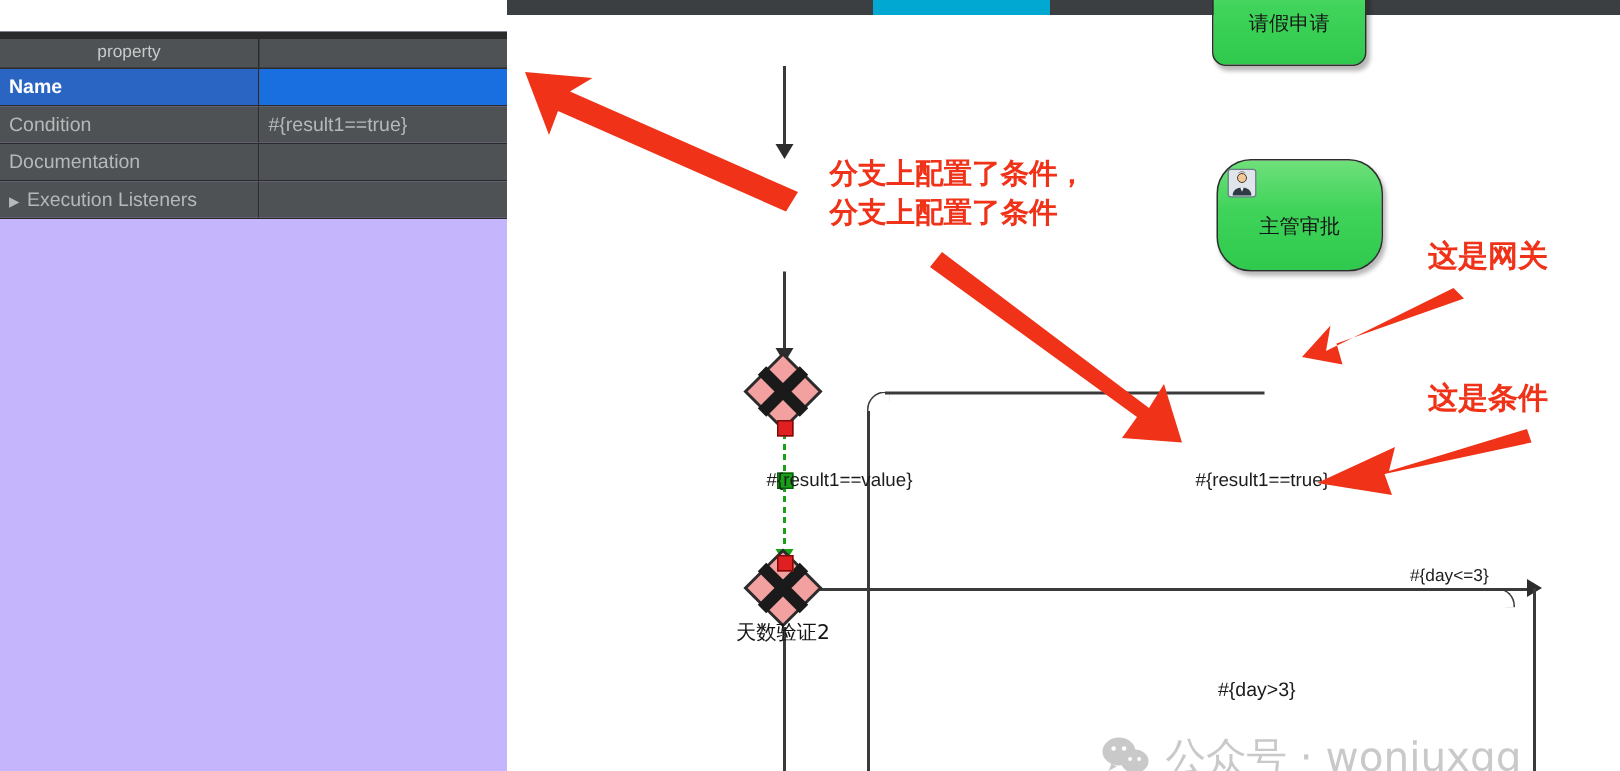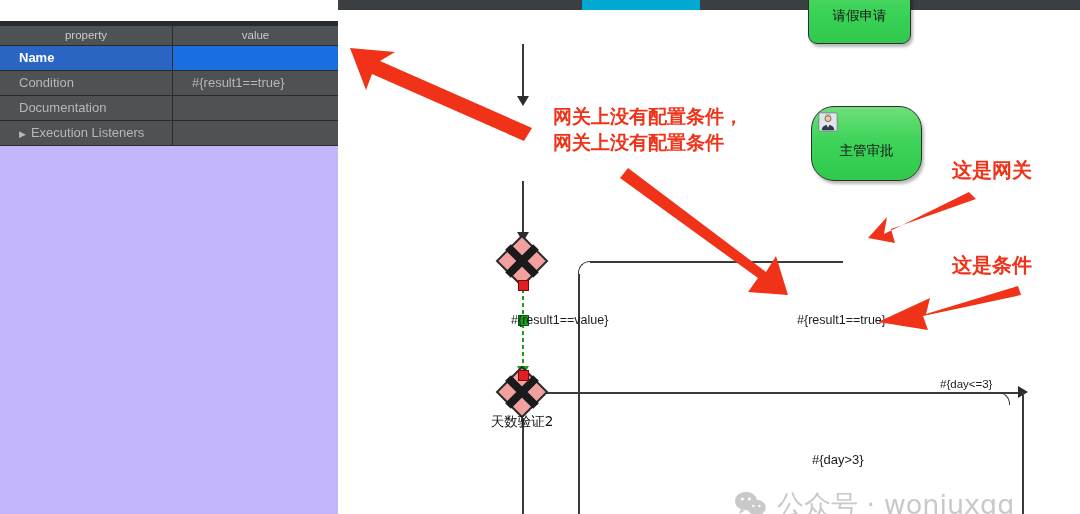--- a/index.html
+++ b/index.html
@@ -21,21 +21,21 @@
      border-bottom:1px solid #2b2b2b;}
   .prop-head .cell{
     color:#c8cacb;font-size:11.5px;line-height:19px;text-align:center;
     box-sizing:border-box;
   }
   .prop-head .cell.c1{width:173px;border-right:1px solid #2b2b2b;}
   .prop-head .cell.c2{width:165px;}
   .prop-row{display:flex;height:24px;border-bottom:1px solid #2b2b2b;}
   .prop-row .cell{
     box-sizing:border-box;font-size:13px;line-height:24px;
-    color:#b6b8b9;padding-left:19px;overflow:hidden;white-space:nowrap;
+    color:#b6b8b9;padding-left:6px;overflow:hidden;white-space:nowrap;
   }
   .prop-row .cell.c1{width:173px;background:#4e5254;border-right:1px solid #2b2b2b;}
   .prop-row .cell.c2{width:165px;background:#4e5254;}
   .prop-row.selected .cell.c1{background:#2a65c4;color:#ffffff;font-weight:bold;}
   .prop-row.selected .cell.c2{background:#1a6fe0;}
   .tri{display:inline-block;margin-right:5px;font-size:9px;color:#b6b8b9;vertical-align:middle;}
 
   
   .canvas{
     position:absolute;left:338px;top:0;width:742px;height:514px;
@@ -93,21 +93,20 @@
 
 <div id="root">
 
   <div class="panel">
     <div class="panel-topbar"></div>
 
     <div class="prop-table">
 
       <div class="prop-head">
         <div class="cell c1">property</div>
-        <div class="cell c2">value</div>
       </div>
 
       <div class="prop-row selected">
         <div class="cell c1">Name</div>
         <div class="cell c2"></div>
       </div>
 
       <div class="prop-row">
         <div class="cell c1">Condition</div>
         <div class="cell c2">#{result1==true}</div>
@@ -206,22 +205,22 @@
       <span>公众号 · woniuxgg</span>
     </div>
 
   </div>
 
   <svg class="redarrow" style="left:340px;top:28px;width:220px;height:115px;" width="220" height="115" viewBox="0 0 220 115">
     <path d="M10 20 L55 24 L40 33 L192 100 L184 113 L32 46 L26 62 Z" fill="#f03218"></path>
   </svg>
 
   <div class="redtext" style="left:553px;top:104px;font-size:19px;">
-    <div>网关上没有配置条件，</div>
-    <div>网关上没有配置条件</div>
+    <div>分支上配置了条件，</div>
+    <div>分支上配置了条件</div>
   </div>
 
   <svg class="redarrow" style="left:620px;top:160px;width:215px;height:155px;" width="215" height="155" viewBox="0 0 215 155">
     <path d="M8 8 L146 112 L156 96 L168 135 L128 132 L138 118 L0 18 Z" fill="#f03218"></path>
   </svg>
 
   <div class="redtext" style="left:952px;top:157px;font-size:20px;">
     <div>这是网关</div>
   </div>
   <svg class="redarrow" style="left:868px;top:186px;width:110px;height:60px;" width="110" height="60" viewBox="0 0 110 60">

